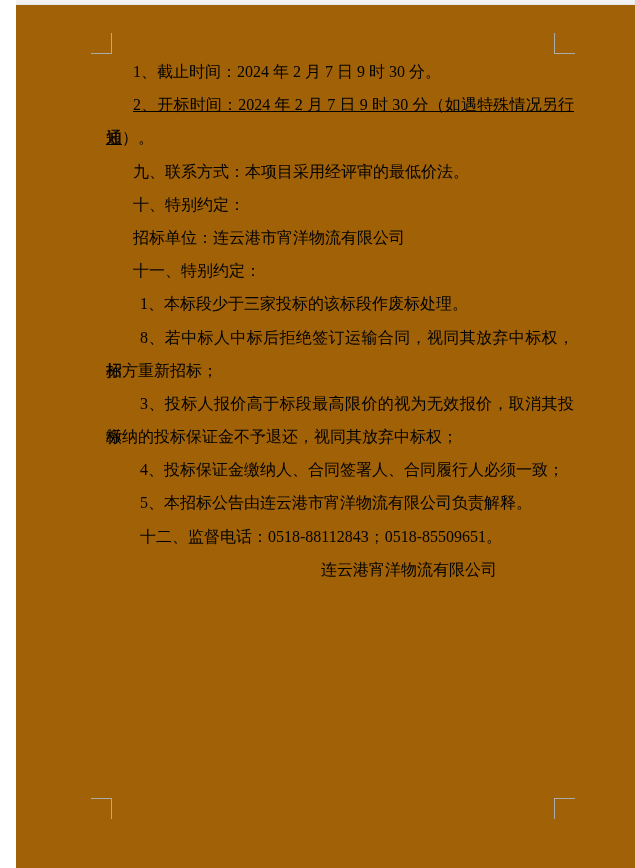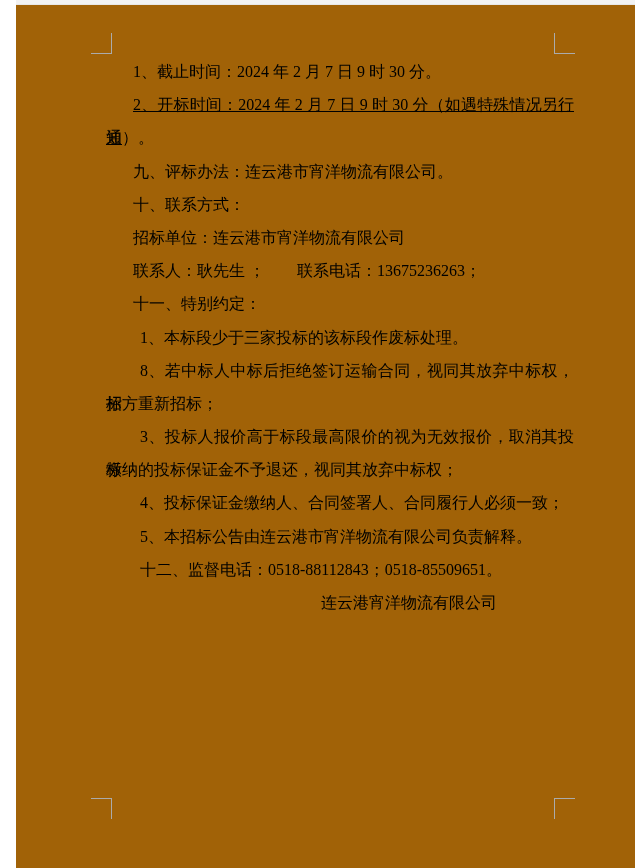--- a/index.html
+++ b/index.html
@@ -48,24 +48,23 @@
 
   <div class="crop tl"></div>
   <div class="crop tr"></div>
   <div class="crop bl"></div>
   <div class="crop br"></div>
 
   <div class="doc">
     <div class="line ind1">1、截止时间：2024 年 2 月 7 日 9 时 30 分。</div>
     <div class="line ind1 just">2、开标时间：2024 年 2 月 7 日 9 时 30 分（如遇特殊情况另行通</div>
     <div class="line">知）。</div>
-    <div class="line ind1">九、评标办法：连云港市宵洋物流有限公司。</div>
-    <div class="line ind1">十、联系方式：</div>
+    <div class="line ind1">九、联系方式：本项目采用经评审的最低价法。</div>
+    <div class="line ind1">十、特别约定：</div>
     <div class="line ind1">招标单位：连云港市宵洋物流有限公司</div>
-    <div class="line ind1">联系人：耿先生 ；　　联系电话：13675236263；</div>
     <div class="line ind1">十一、特别约定：</div>
     <div class="line ind2">1、本标段少于三家投标的该标段作废标处理。</div>
     <div class="line ind2 just">8、若中标人中标后拒绝签订运输合同，视同其放弃中标权，招</div>
     <div class="line">标方重新招标；</div>
     <div class="line ind2 just">3、投标人报价高于标段最高限价的视为无效报价，取消其投标</div>
     <div class="line">缴纳的投标保证金不予退还，视同其放弃中标权；</div>
     <div class="line ind2">4、投标保证金缴纳人、合同签署人、合同履行人必须一致；</div>
     <div class="line ind2">5、本招标公告由连云港市宵洋物流有限公司负责解释。</div>
     <div class="line ind2">十二、监督电话：0518-88112843；0518-85509651。</div>
     <div class="line sig">连云港宵洋物流有限公司</div>

